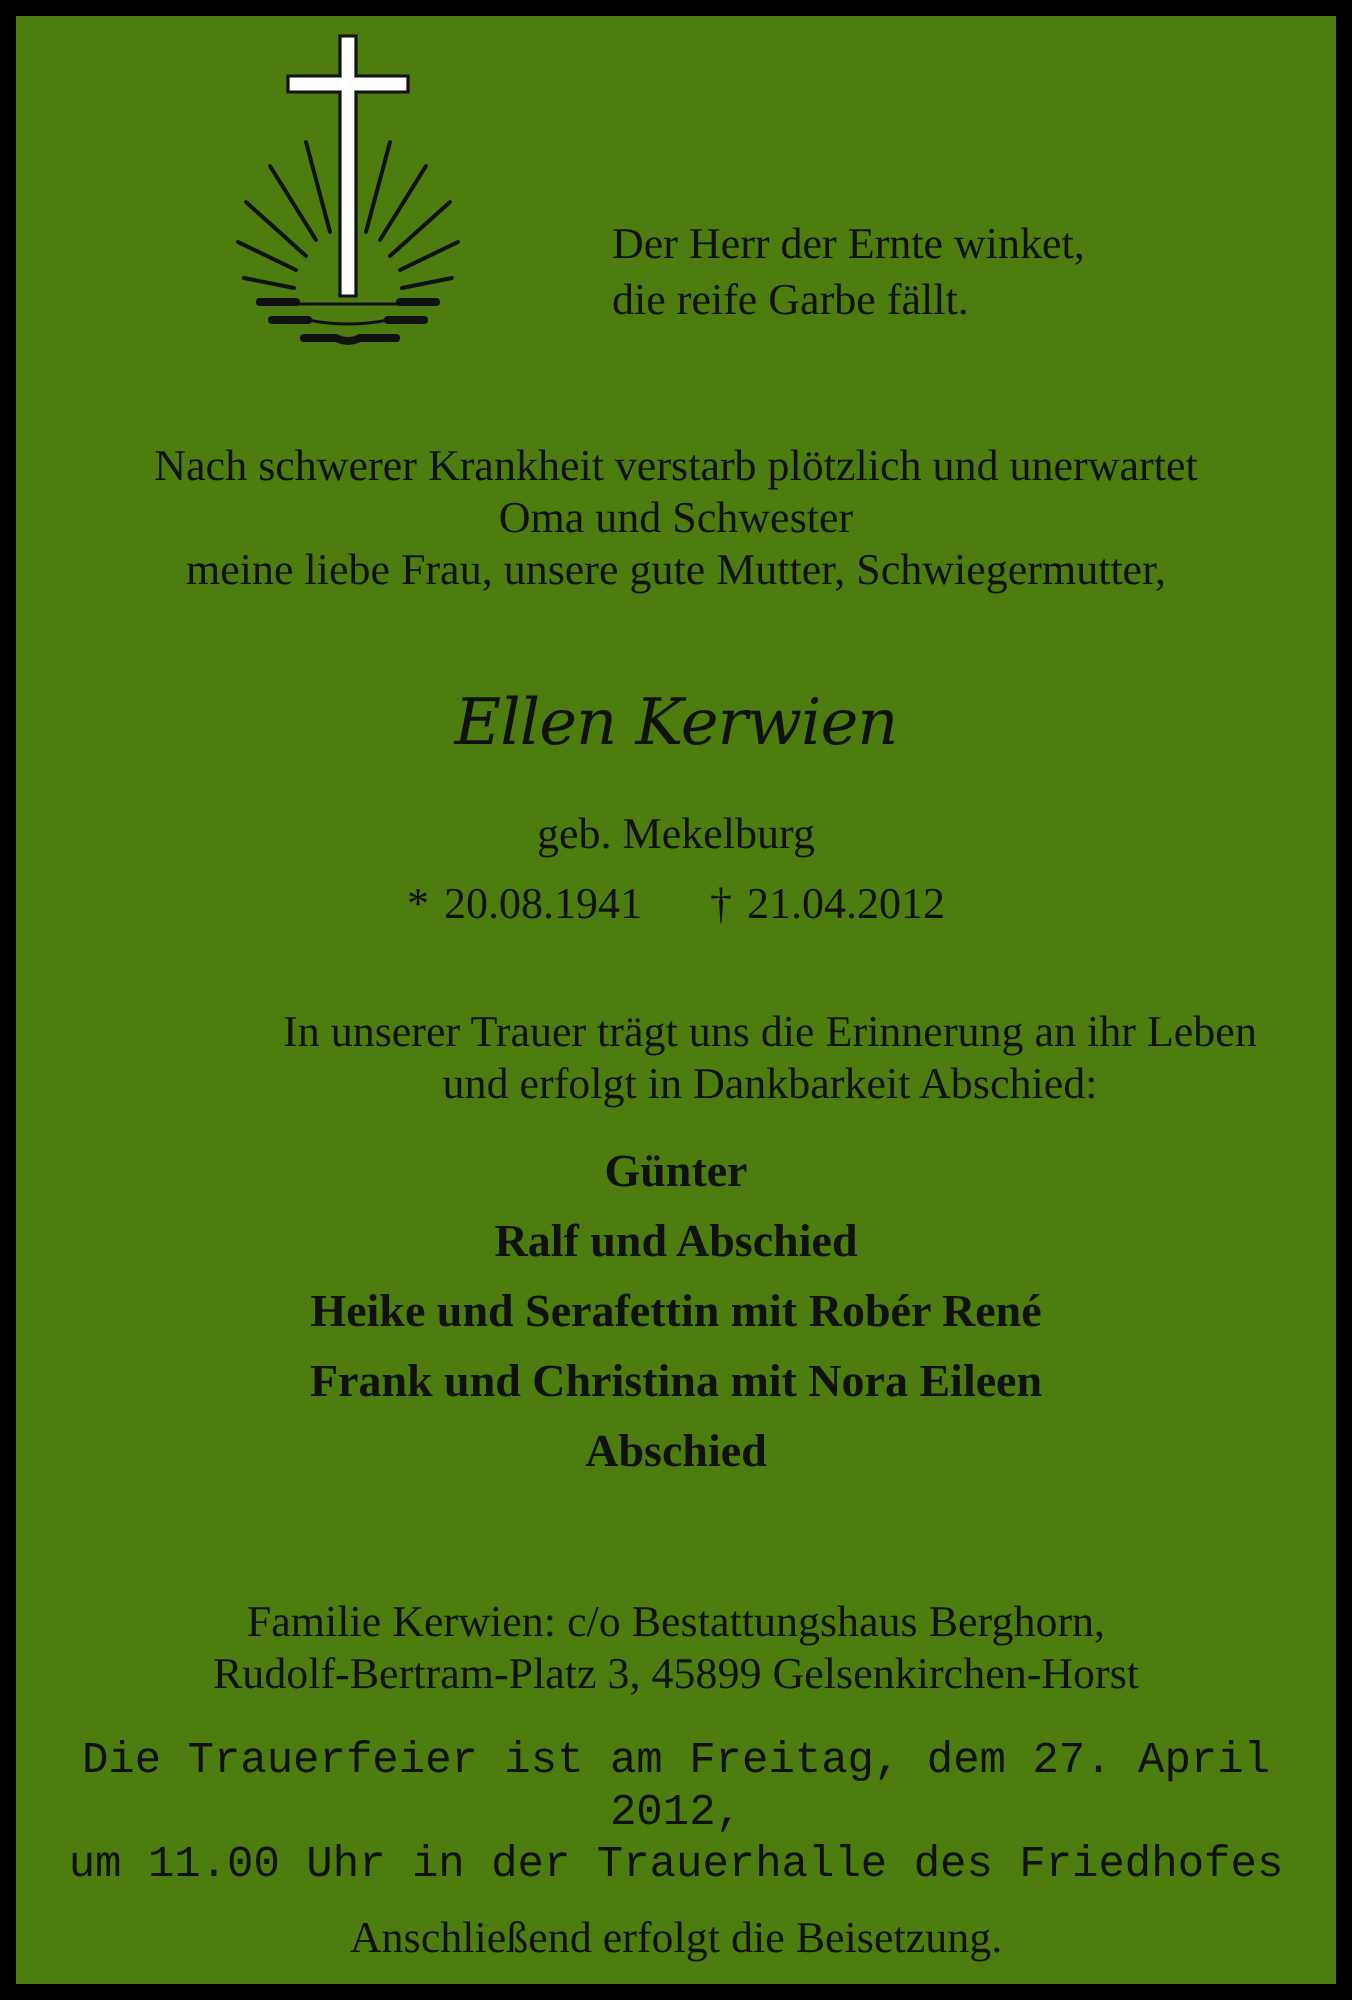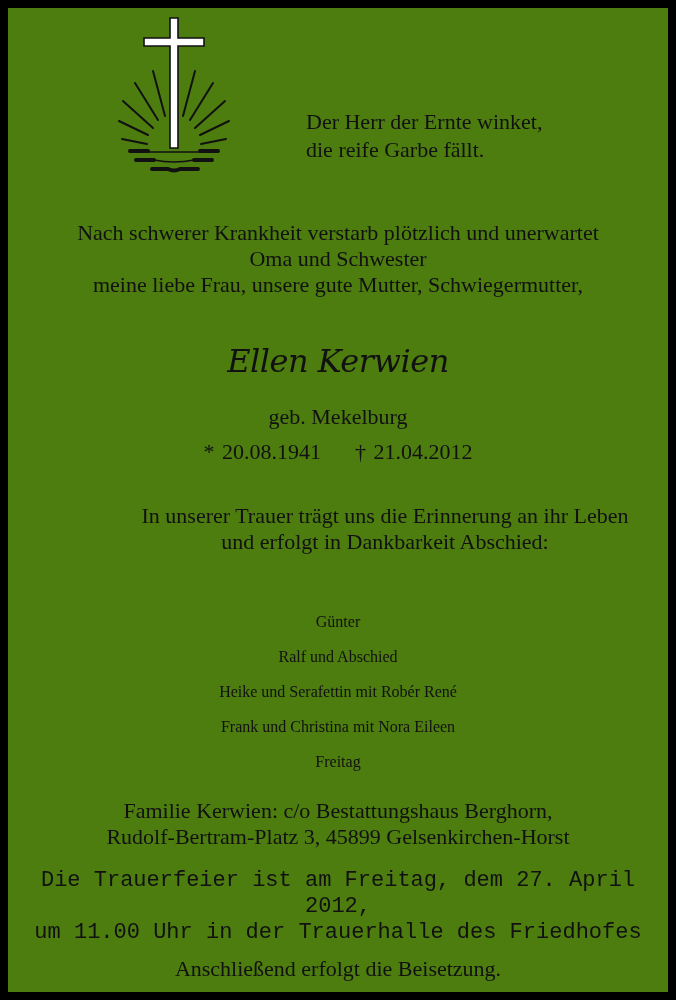--- a/index.html
+++ b/index.html
@@ -11,21 +11,21 @@
   }
   .emblem { position: absolute; left: 0; top: 0; width: 300px; height: 200px; }
   .motto { position: absolute; left: 298px; top: 100px; font-size: 22px; line-height: 28px; }
   .block { position: absolute; left: 0; width: 660px; text-align: center; font-size: 22px; }
   .intro { top: 212px; line-height: 26px; }
   .name { top: 325px; font-family: "DejaVu Serif", serif; font-style: italic; font-size: 32px; line-height: 56px; letter-spacing: -0.5px; }
   .maiden { top: 363px; line-height: 28px; margin-top: 32px; }
   .dates { top: 430px; line-height: 28px; word-spacing: 2px; font-family: Liberation Serif, serif; }
   .dates .gap { display: inline-block; width: 34px; }
   .tribute { top: 495px; line-height: 26px; margin-left: 47px; }
-  .mourners { top: 596px; font-weight: normal; font-size: 16px; line-height: 35px; }
+  .mourners { top: 560px; font-weight: bold; font-size: 23px; line-height: 35px; }
   .family { top: 790px; line-height: 26px; }
   .service { top: 860px; line-height: 26px; font-family: Liberation Mono, monospace; }
   .burial { top: 948px; line-height: 26px; }
 </style>
 </head>
 <body>
 
 <div class="page">
 
   <svg class="emblem" viewBox="0 0 300 200" width="300" height="200">
@@ -79,21 +79,21 @@
   <div class="block tribute">
     <div>In unserer Trauer trägt uns die Erinnerung an ihr Leben</div>
     <div>und erfolgt in Dankbarkeit Abschied:</div>
   </div>
 
   <div class="block mourners">
     <div>Günter</div>
     <div>Ralf und Abschied</div>
     <div>Heike und Serafettin mit Robér René</div>
     <div>Frank und Christina mit Nora Eileen</div>
-    <div>Freitag</div>
+    <div>Abschied</div>
   </div>
 
   <div class="block family">
     <div>Familie Kerwien: c/o Bestattungshaus Berghorn,</div>
     <div>Rudolf-Bertram-Platz 3, 45899 Gelsenkirchen-Horst</div>
   </div>
 
   <div class="block service">
     <div>Die Trauerfeier ist am Freitag, dem 27. April 2012,</div>
     <div>um 11.00 Uhr in der Trauerhalle des Friedhofes</div>

